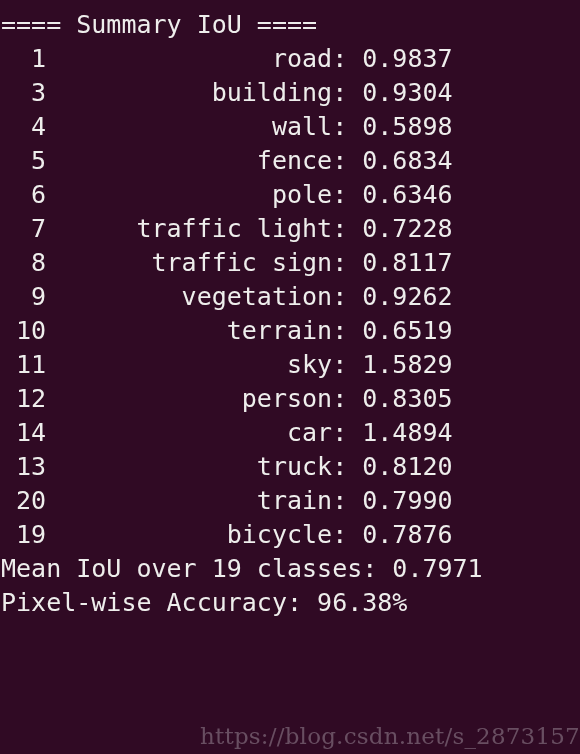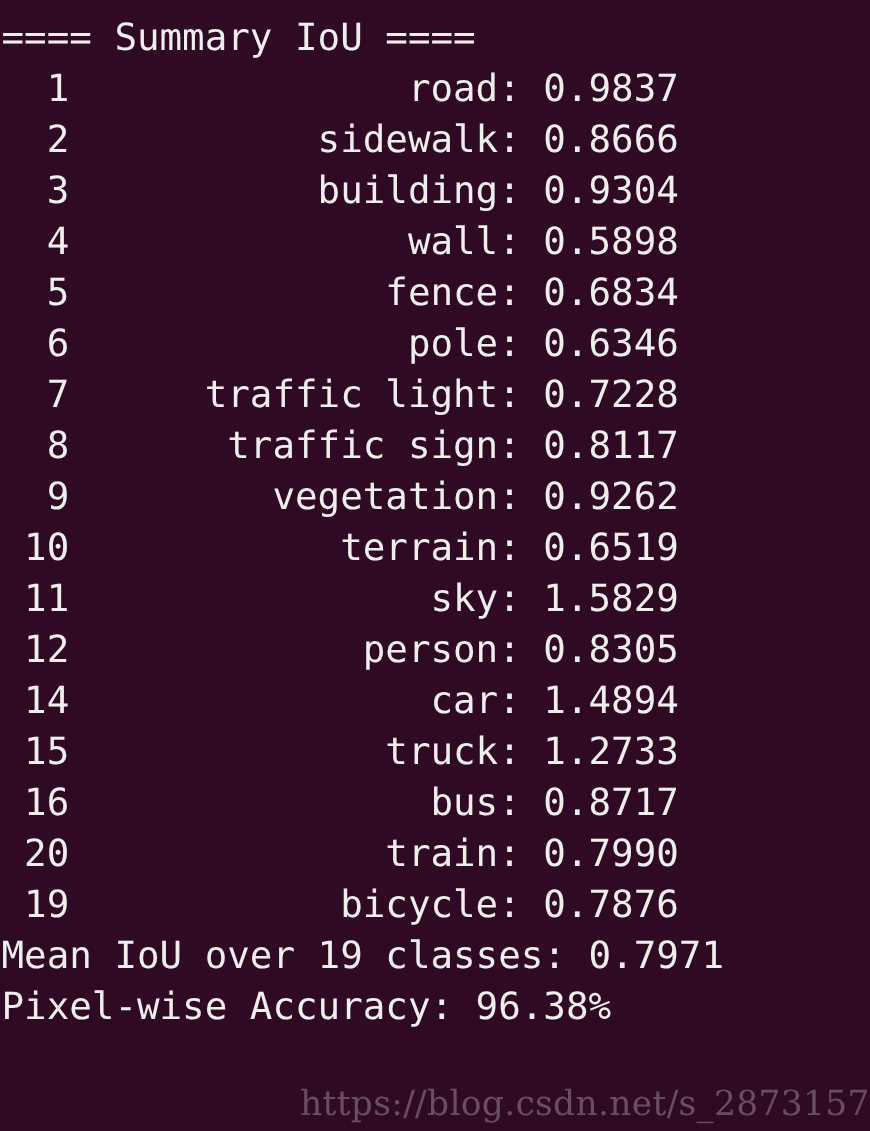--- a/index.html
+++ b/index.html
@@ -53,34 +53,32 @@
 <body>
 
 <div id="terminal">
   <div class="scroll-area">
 
     <div class="term-line cut-line">  0          unlabeled: 0.0000</div>
 
     <div class="term-line">==== Summary IoU ====</div>
 
     <div class="term-line">  1               road: 0.9837</div>
-    <div class="term-line">  2           sidewalk: 0.8666</div>
     <div class="term-line">  3           building: 0.9304</div>
     <div class="term-line">  4               wall: 0.5898</div>
     <div class="term-line">  5              fence: 0.6834</div>
     <div class="term-line">  6               pole: 0.6346</div>
     <div class="term-line">  7      traffic light: 0.7228</div>
     <div class="term-line">  8       traffic sign: 0.8117</div>
     <div class="term-line">  9         vegetation: 0.9262</div>
     <div class="term-line"> 10            terrain: 0.6519</div>
     <div class="term-line"> 11                sky: 1.5829</div>
     <div class="term-line"> 12             person: 0.8305</div>
     <div class="term-line"> 14                car: 1.4894</div>
-    <div class="term-line"> 15              truck: 1.2733</div>
-    <div class="term-line"> 16                bus: 0.8717</div>
+    <div class="term-line"> 13              truck: 0.8120</div>
     <div class="term-line"> 20              train: 0.7990</div>
     <div class="term-line"> 19            bicycle: 0.7876</div>
 
     <div class="term-line">Mean IoU over 19 classes: 0.7971</div>
 
     <div class="term-line">Pixel-wise Accuracy: 96.38%</div>
 
   </div>
 
   <div class="watermark">https://blog.csdn.net/s_28731575</div>

